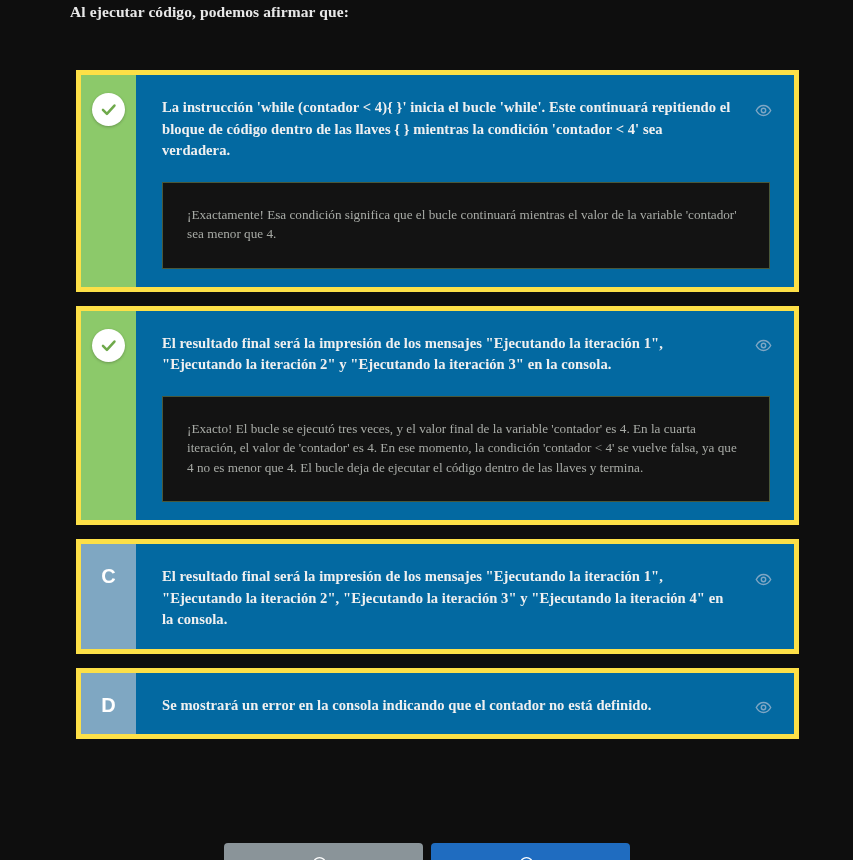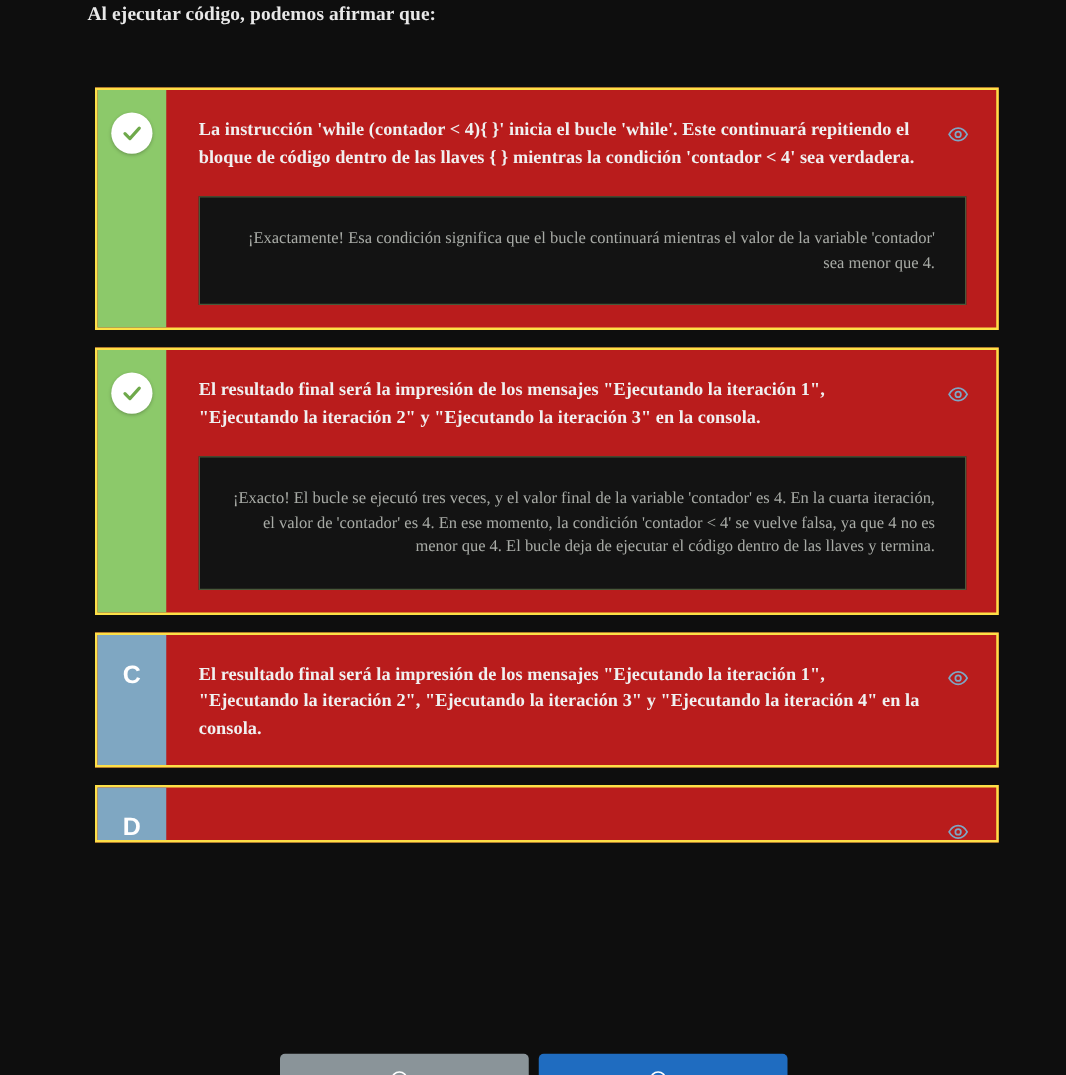--- a/index.html
+++ b/index.html
@@ -39,22 +39,22 @@
   .options {
     position: absolute;
     left: 76px;
     top: 70px;
     width: 723px;
   }
 
   .option {
     display: flex;
     align-items: stretch;
-    background: #b91c1c;
-    border: 2px solid #fde047;
+    background: #0369a1;
+    border: 5px solid #fde047;
     position: relative;
     margin-bottom: 14px;
   }
 
   .opt-marker {
     width: 55px;
     flex: 0 0 55px;
     display: flex;
     align-items: flex-start;
     justify-content: center;
@@ -100,21 +100,20 @@
     line-height: 21.5px;
     letter-spacing: 0.05px;
   }
 
   .feedback {
     margin-top: 20px;
     margin-right: -36px;
     border: 1px solid #49583a;
     background: #131313;
     padding: 22px 24px 24px 24px;
-    text-align: right;
   }
 
   .feedback-text {
     font-size: 13.2px;
     font-weight: 400;
     color: #a8aba6;
     line-height: 19.5px;
   }
 
   .eye-btn {
@@ -227,20 +226,23 @@
         <svg width="17" height="17" viewBox="0 0 24 24">
           <path d="M1.8 12 C4.5 7 8 5 12 5 C16 5 19.5 7 22.2 12 C19.5 17 16 19 12 19 C8 19 4.5 17 1.8 12 Z" fill="none" stroke="#7ea6c4" stroke-width="2"></path>
           <circle cx="12" cy="12" r="3.1" fill="none" stroke="#7ea6c4" stroke-width="2"></circle>
         </svg>
       </div>
     </div>
 
     <div class="option">
       <div class="opt-marker neutral">
         <span class="opt-letter">D</span>
+      </div>
+      <div class="opt-body">
+        <div class="opt-text">Se mostrará un error en la consola indicando que el contador no está definido.</div>
       </div>
       <div class="eye-btn">
         <svg width="17" height="17" viewBox="0 0 24 24">
           <path d="M1.8 12 C4.5 7 8 5 12 5 C16 5 19.5 7 22.2 12 C19.5 17 16 19 12 19 C8 19 4.5 17 1.8 12 Z" fill="none" stroke="#7ea6c4" stroke-width="2"></path>
           <circle cx="12" cy="12" r="3.1" fill="none" stroke="#7ea6c4" stroke-width="2"></circle>
         </svg>
       </div>
     </div>
 
   </div>

